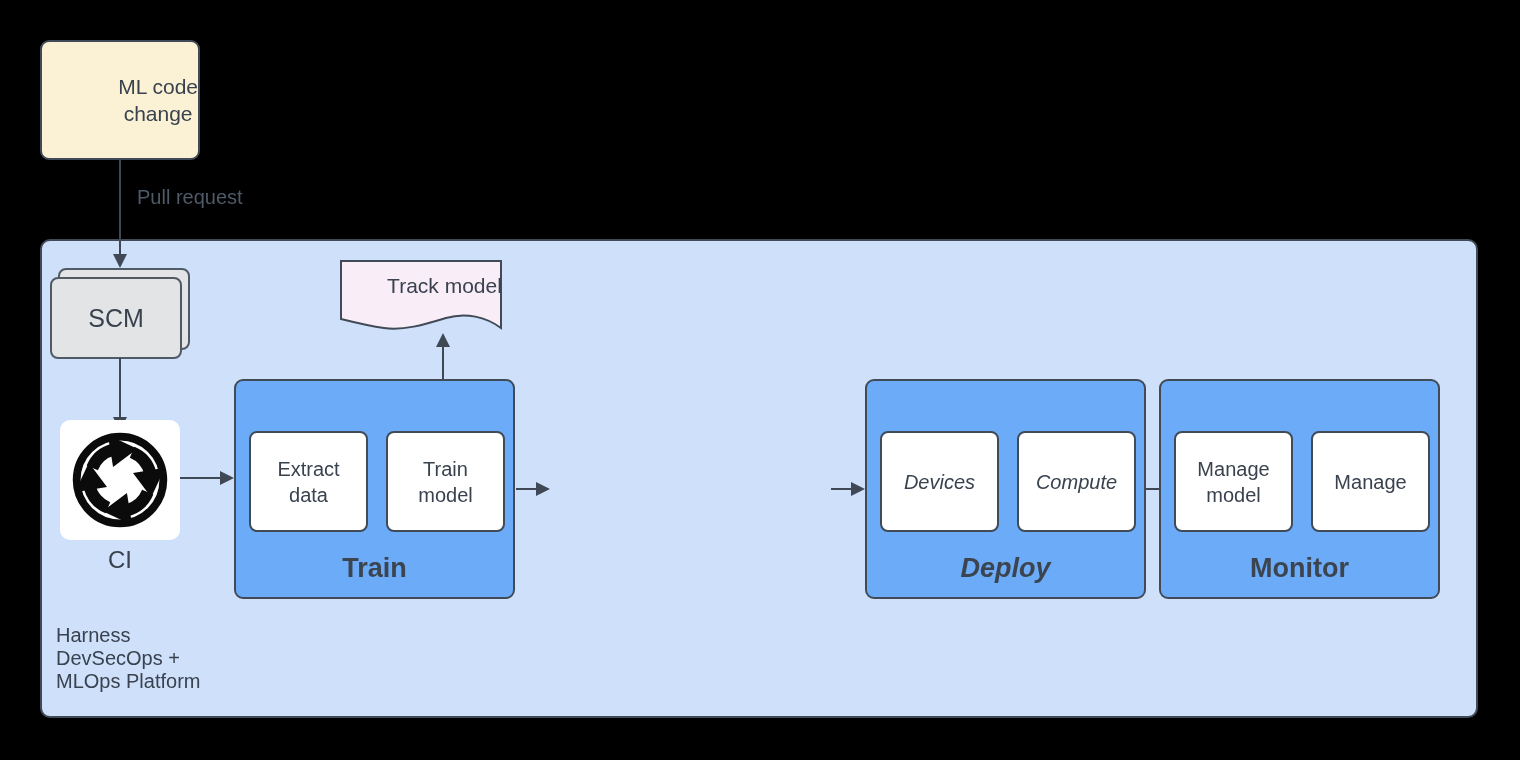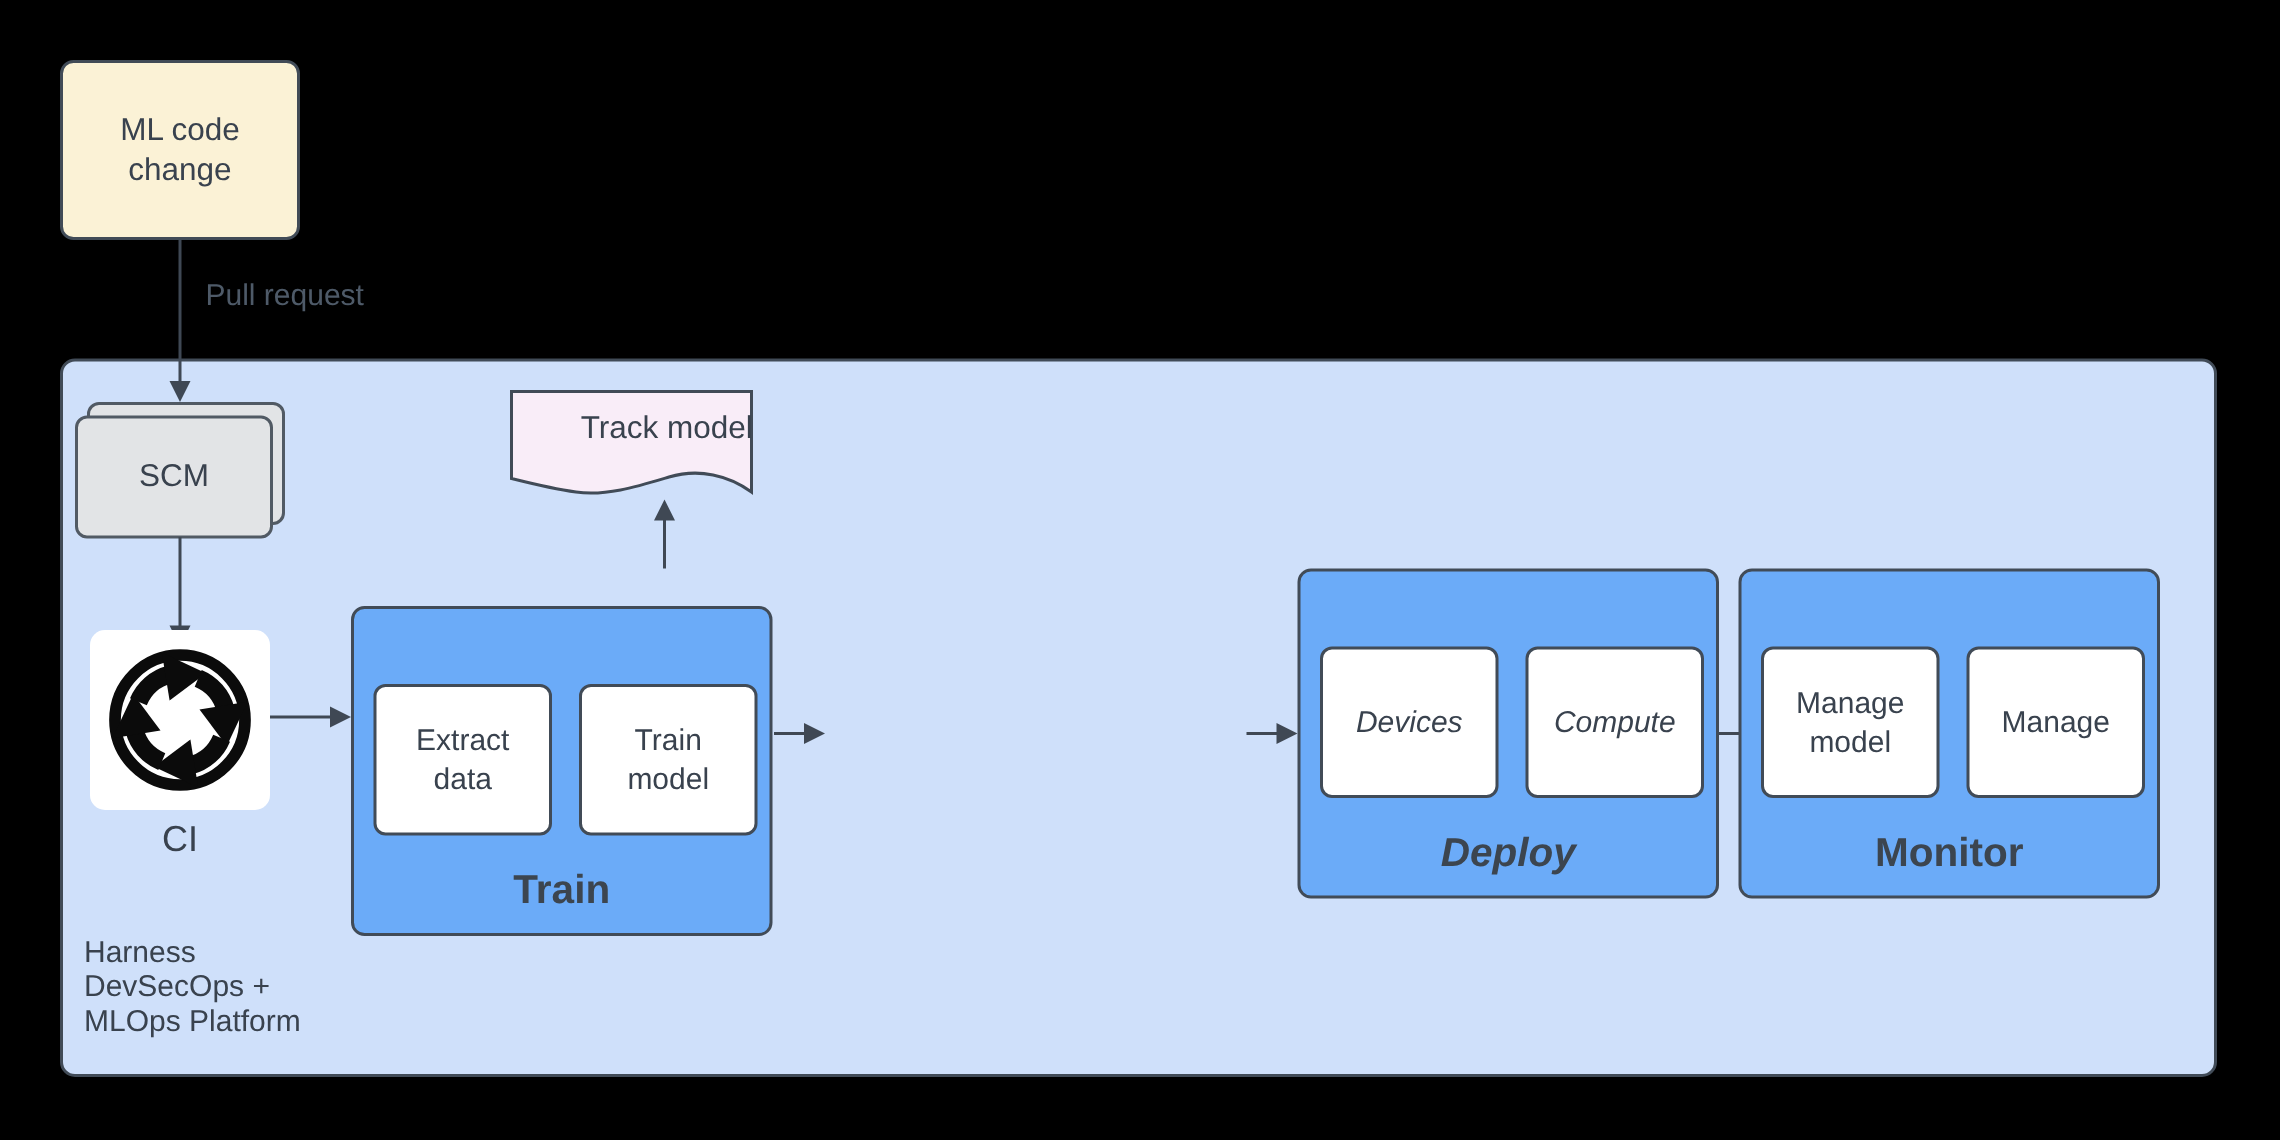--- a/index.html
+++ b/index.html
@@ -26,21 +26,21 @@
   }
   .abs{position:absolute;}
   .ml{white-space:pre-line;}
 
   
   .note{
     left:40px;top:40px;width:160px;height:120px;
     background:var(--note-bg);
     border:2px solid var(--ink);
     border-radius:9px;
-    display:flex;align-items:center;justify-content:center;
+    display:flex;align-items:center;justify-content:flex-end;
     text-align:center;font-size:21px;line-height:1.3;
   }
   .edge-label{
     left:137px;top:186px;
     font-size:20px;color:var(--muted);
   }
 
   
   .platform{
     left:40px;top:239px;width:1438px;height:479px;
@@ -55,21 +55,21 @@
 
   
   .scm-back{
     left:58px;top:268px;width:132px;height:82px;
     background:var(--scm-bg);border:2px solid #515a64;border-radius:8px;
   }
   .scm-front{
     left:50px;top:277px;width:132px;height:82px;
     background:var(--scm-bg);border:2px solid #515a64;border-radius:8px;
     display:flex;align-items:center;justify-content:center;
-    font-size:21px;
+    font-size:25px;
   }
 
   
   .ci-box{
     left:60px;top:420px;width:120px;height:120px;
     background:var(--card-bg);border-radius:10px;
     display:flex;align-items:center;justify-content:center;
   }
   .ci-label{
     left:60px;top:546px;width:120px;
@@ -171,21 +171,21 @@
   <div class="abs doc">
     <svg viewBox="0 0 162 76" width="162" height="76">
       <path d="M 1 1 L 161 1 L 161 68 C 146 57 126 52 106 58 C 86 64 64 71 44 68 C 29 66 13 62 1 59 Z" fill="#f9edf8" stroke="#414b57" stroke-width="2"></path>
     </svg>
   </div>
   <div class="abs doc-label">Track model</div>
 
   <div class="abs ah ah-up" style="left:436px;top:333px;"></div>
   <div class="abs vline" style="left:442px;top:346px;height:33px;"></div>
 
-  <div class="abs stage" style="left:234px;margin-top:25px;">
+  <div class="abs stage" style="left:234px;">
     <div class="card c1">
       <span class="ml">Extract
 data</span>
     </div>
     <div class="card c2">
       <span class="ml">Train
 model</span>
     </div>
     <div class="stage-title">Train</div>
   </div>

